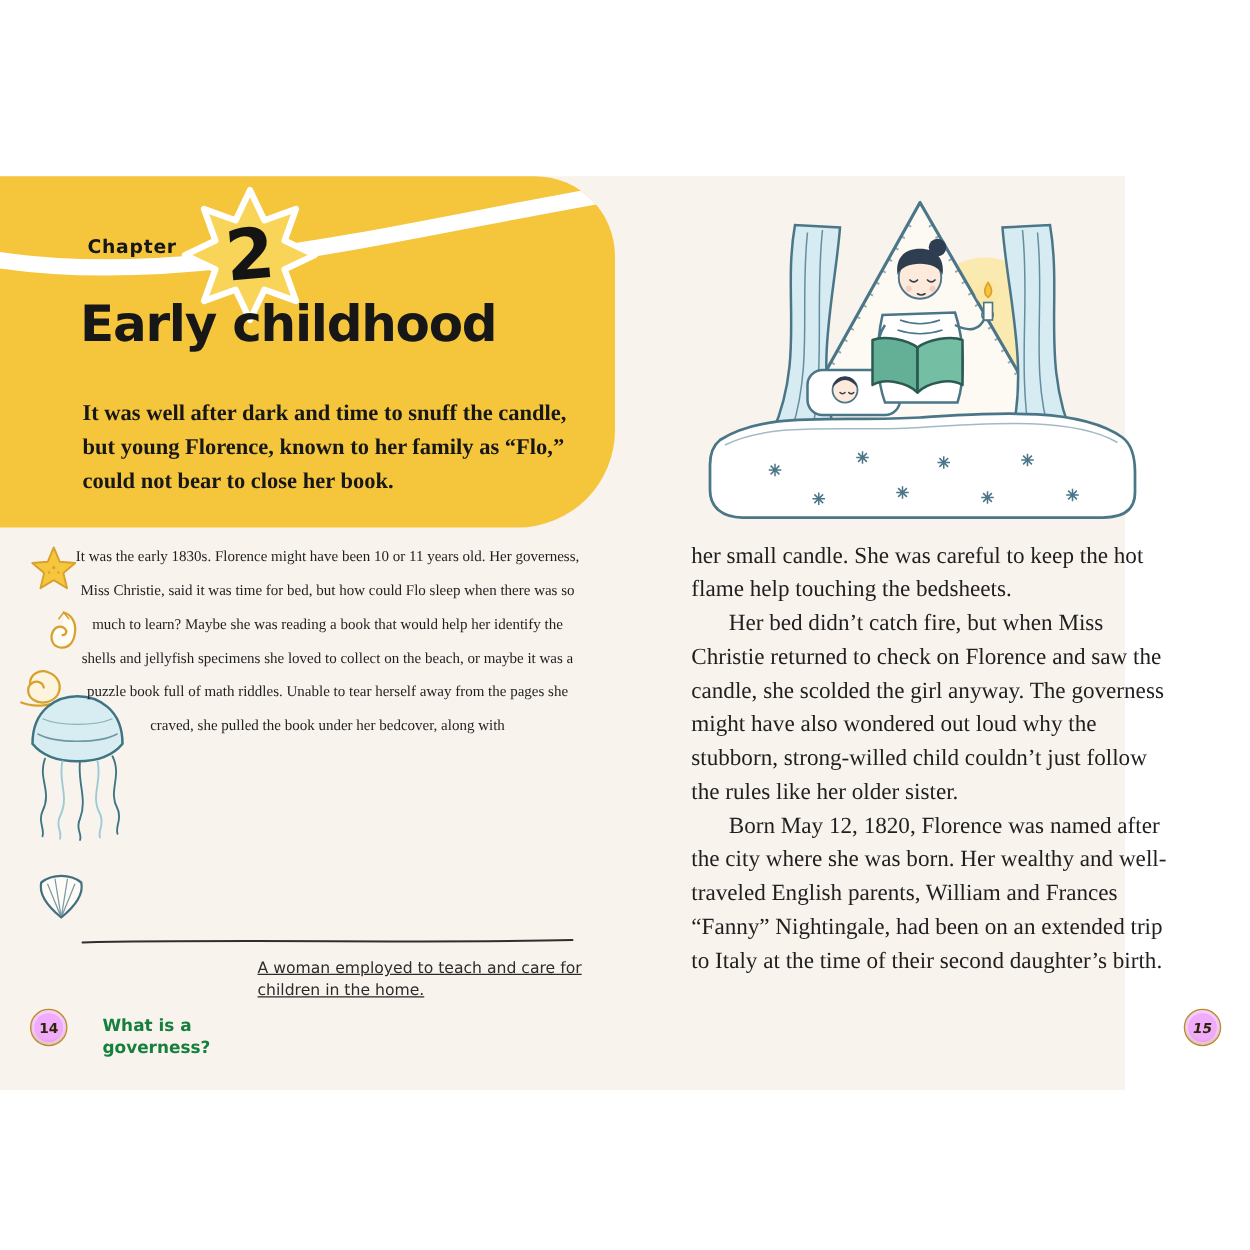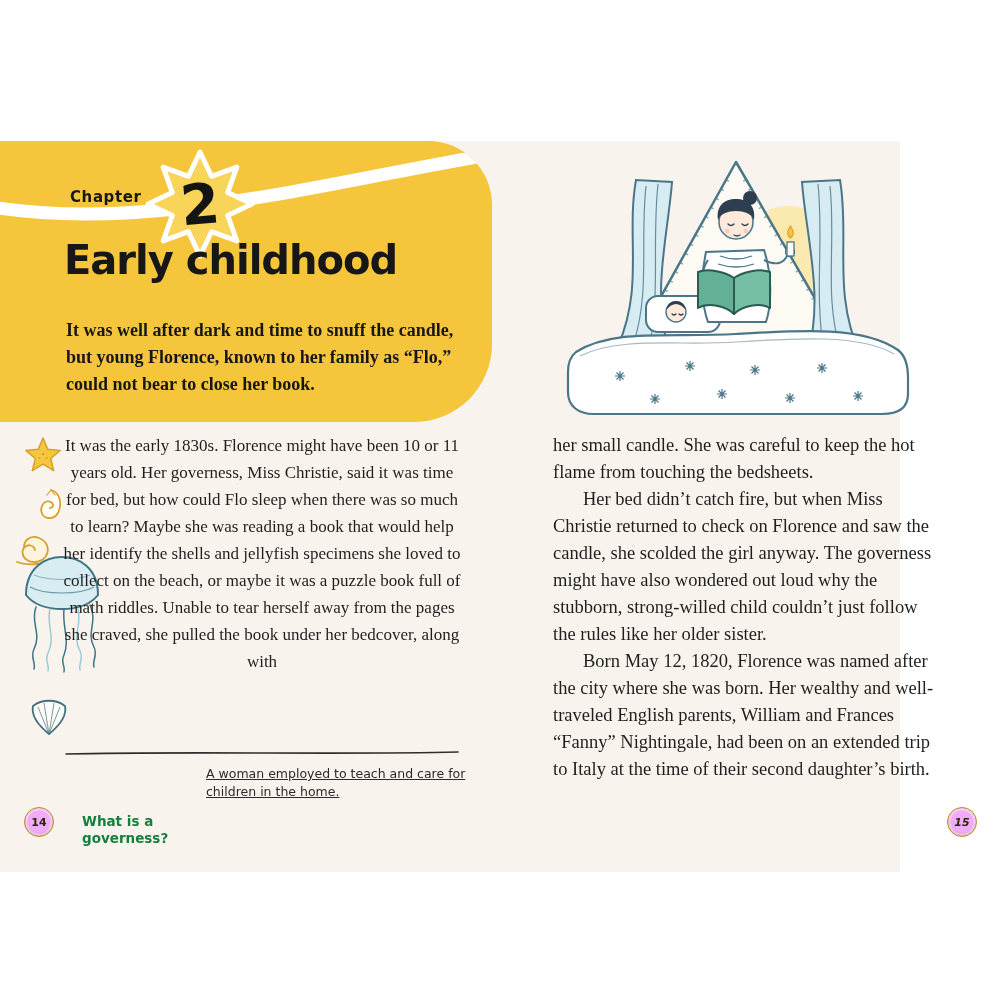--- a/index.html
+++ b/index.html
@@ -17,21 +17,21 @@
   .star-wrap svg{position:absolute;inset:0;}
   .chapter-number{position:absolute;inset:0;display:flex;align-items:center;justify-content:center;
                   font:800 56px "DejaVu Sans",sans-serif;color:#141414;transform:rotate(-5deg);}
   .page-title{position:absolute;left:64px;top:96px;margin:0;font:800 40px "DejaVu Sans",sans-serif;
               letter-spacing:-1px;color:#171717;text-align:right;}
   .chapter-intro{position:absolute;left:66px;top:176px;margin:0;width:404px;
                  font:700 18px/27px "Liberation Serif","DejaVu Serif",serif;color:#171717;}
 
   
   .body-left{position:absolute;left:60px;top:291px;margin:0;width:404px;text-align:center;
-             font-size:17px;line-height:27px;}
+             font-size:12px;line-height:27px;}
   .icon{position:absolute;}
   .icon-starfish{left:24px;top:296px;width:38px;height:38px;}
   .icon-conch{left:38px;top:346px;width:26px;height:34px;}
   .icon-snail{left:10px;top:390px;width:44px;height:36px;}
   .icon-jellyfish{left:20px;top:410px;width:85px;height:122px;}
   .icon-clam{left:26px;top:556px;width:46px;height:40px;}
 
   
   .glossary-line{position:absolute;left:64px;top:608px;width:396px;height:8px;}
   .glossary-term{position:absolute;left:66px;top:656px;width:110px;margin:16px;
@@ -175,21 +175,21 @@
           <path transform="translate(140,210)" d="M0,-5 V5 M-5,0 H5 M-3.5,-3.5 L3.5,3.5 M-3.5,3.5 L3.5,-3.5"></path>
           <path transform="translate(172,238)" d="M0,-5 V5 M-5,0 H5 M-3.5,-3.5 L3.5,3.5 M-3.5,3.5 L3.5,-3.5"></path>
           <path transform="translate(205,214)" d="M0,-5 V5 M-5,0 H5 M-3.5,-3.5 L3.5,3.5 M-3.5,3.5 L3.5,-3.5"></path>
           <path transform="translate(240,242)" d="M0,-5 V5 M-5,0 H5 M-3.5,-3.5 L3.5,3.5 M-3.5,3.5 L3.5,-3.5"></path>
           <path transform="translate(272,212)" d="M0,-5 V5 M-5,0 H5 M-3.5,-3.5 L3.5,3.5 M-3.5,3.5 L3.5,-3.5"></path>
           <path transform="translate(308,240)" d="M0,-5 V5 M-5,0 H5 M-3.5,-3.5 L3.5,3.5 M-3.5,3.5 L3.5,-3.5"></path>
         </g>
       </svg>
 
       <div class="body-right">
-        <p>her small candle. She was careful to keep the hot flame from touching the bedsheets.</p>
+        <p>her small candle. She was careful to keep the hot flame help touching the bedsheets.</p>
         <p class="indent">Her bed didn’t catch fire, but when Miss Christie returned to check on Florence and saw the candle, she scolded the girl anyway. The governess might have also wondered out loud why the stubborn, strong-willed child couldn’t just follow the rules like her older sister.</p>
         <p class="indent">Born May 12, 1820, Florence was named after the city where she was born. Her wealthy and well-traveled English parents, William and Frances “Fanny” Nightingale, had been on an extended trip to Italy at the time of their second daughter’s birth.</p>
       </div>
 
       <div class="coin coin-right">15</div>
     </section>
 
   </div>
 </div>
 

